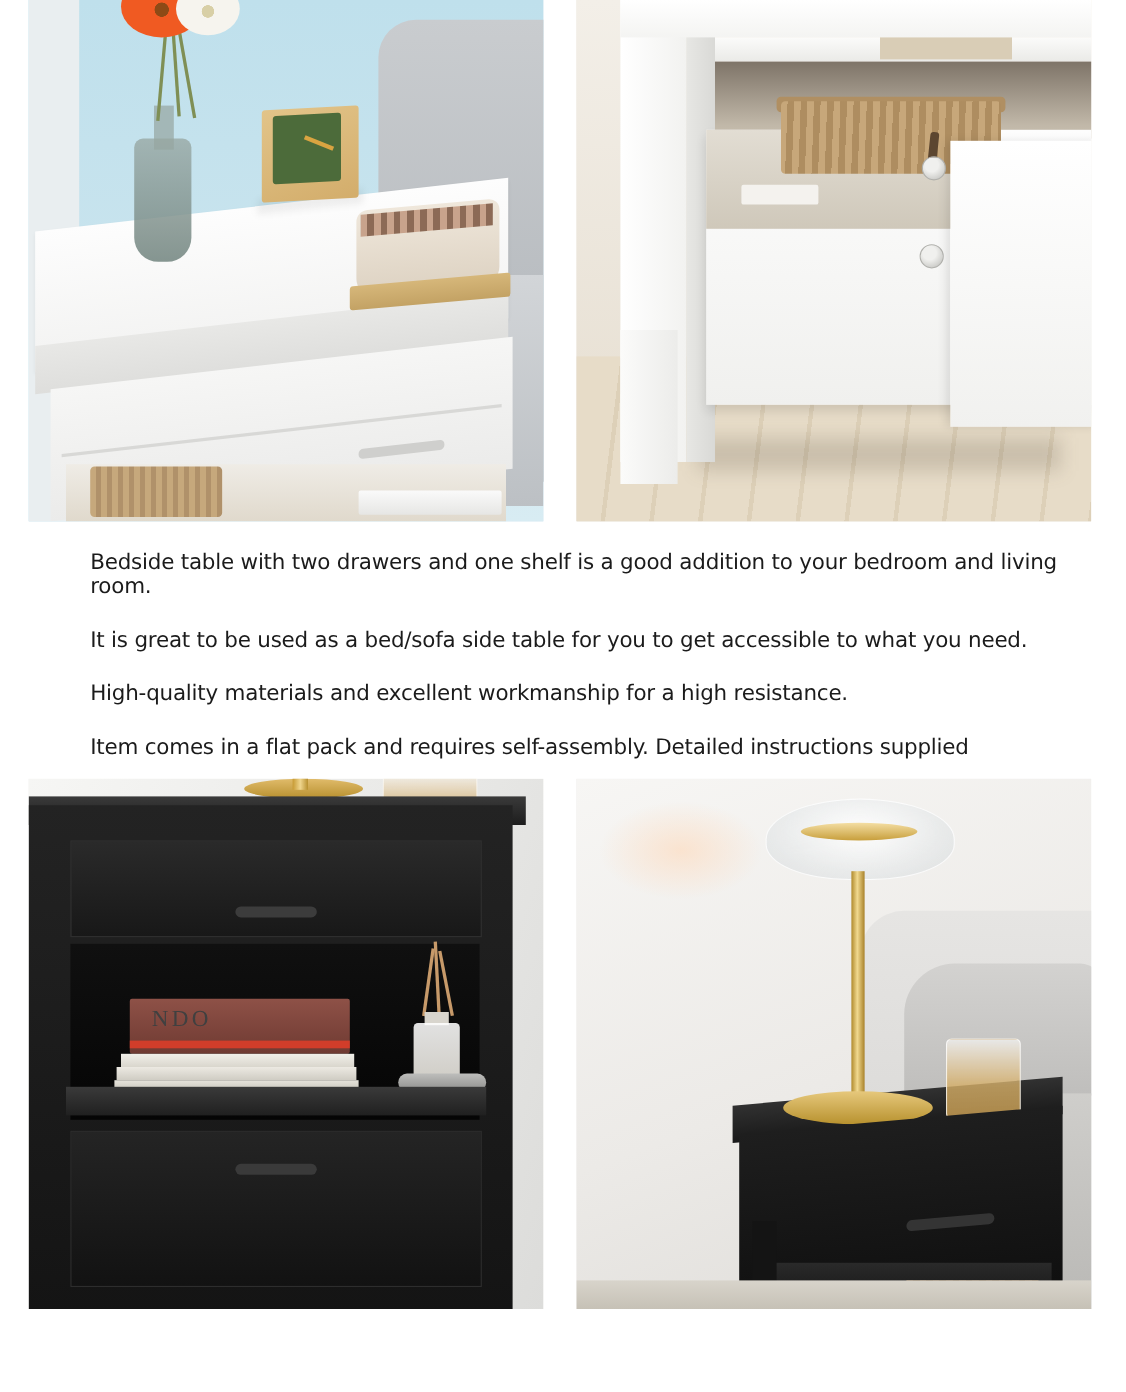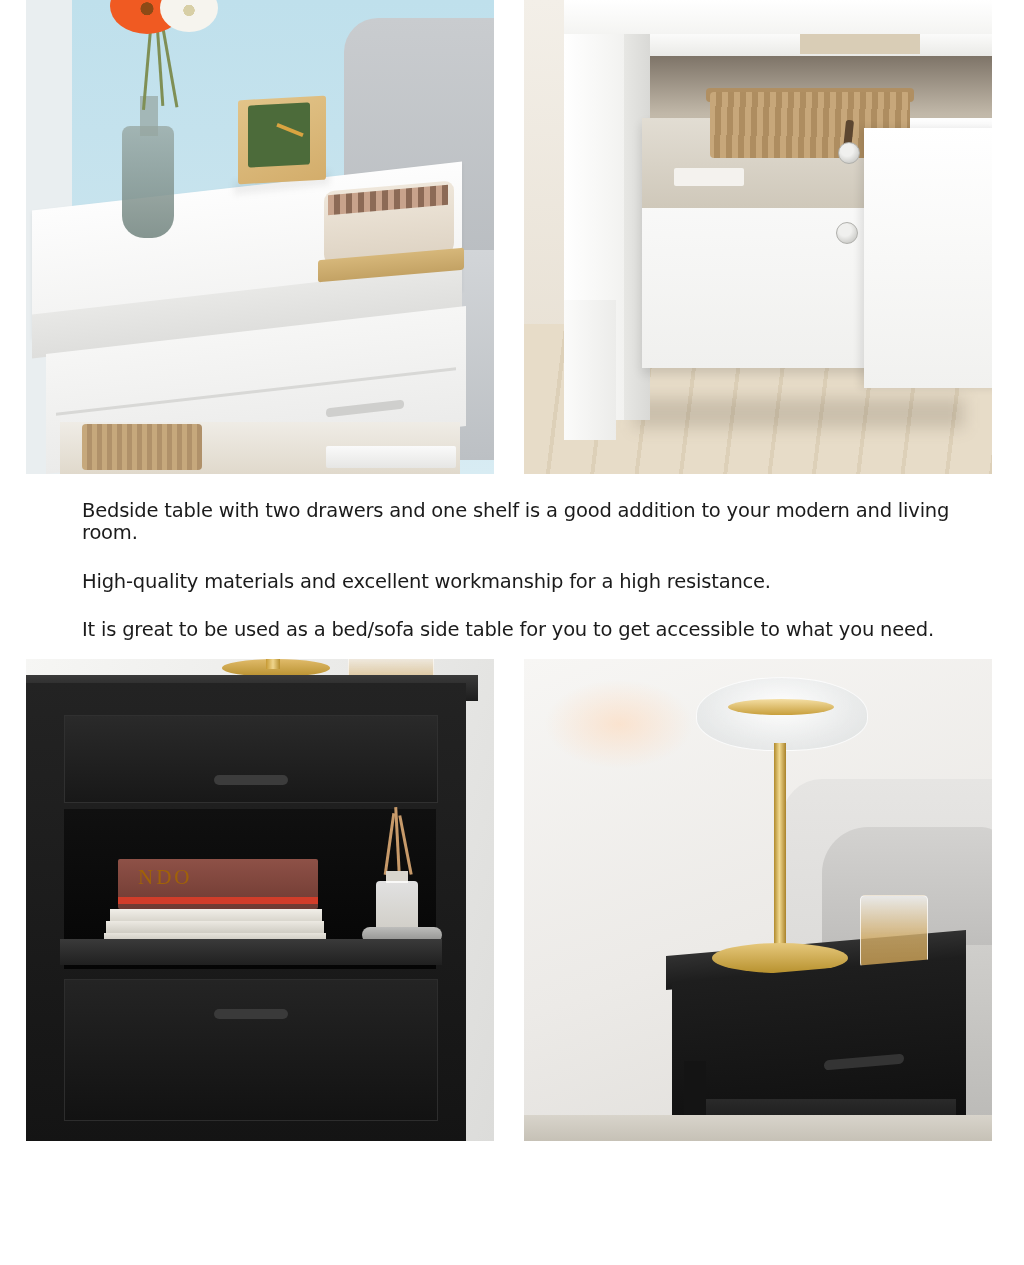--- a/index.html
+++ b/index.html
@@ -289,21 +289,21 @@
     background: linear-gradient(180deg,#8e5147 0%, #6f3a32 100%);
     border-radius: 2px;
   }
   .p3 .book-red-stripe {
     position: absolute; left: 92px; top: 238px; width: 200px; height: 7px;
     background: #d13d2a;
   }
   .p3 .book-title {
     position: absolute; left: 112px; top: 206px;
     font-family: "Liberation Serif", serif;
-    font-size: 21px; letter-spacing: 3px; color: #a16207;
+    font-size: 21px; letter-spacing: 3px; color: #404040;
   }
   .p3 .book-w1 {
     position: absolute; left: 84px; top: 250px; width: 212px; height: 12px;
     background: linear-gradient(180deg,#f1efe9 0%, #d9d6cd 100%);
   }
   .p3 .book-w2 {
     position: absolute; left: 80px; top: 262px; width: 218px; height: 12px;
     background: linear-gradient(180deg,#ece9e2 0%, #cfccc3 100%);
   }
   .p3 .book-w3 {
@@ -493,23 +493,24 @@
       <div class="drawer-front"></div>
       <div class="screw screw1"></div>
       <div class="screw screw2"></div>
       <div class="leg"></div>
 
     </div>
 
   </div>
 
   <div class="desc">
-    <p>Bedside table with two drawers and one shelf is a good addition to your modern and living room.</p>
+    <p>Bedside table with two drawers and one shelf is a good addition to your bedroom and living room.</p>
+    <p>It is great to be used as a bed/sofa side table for you to get accessible to what you need.</p>
     <p>High-quality materials and excellent workmanship for a high resistance.</p>
-    <p>It is great to be used as a bed/sofa side table for you to get accessible to what you need.</p>
+    <p>Item comes in a flat pack and requires self-assembly. Detailed instructions supplied</p>
   </div>
 
   <div class="img-row">
 
     <div class="photo photo-bottom p3">
       <div class="bg"></div>
       <div class="lamp-base"></div>
       <div class="lamp-stem"></div>
       <div class="glass"></div>
       <div class="top"></div>

